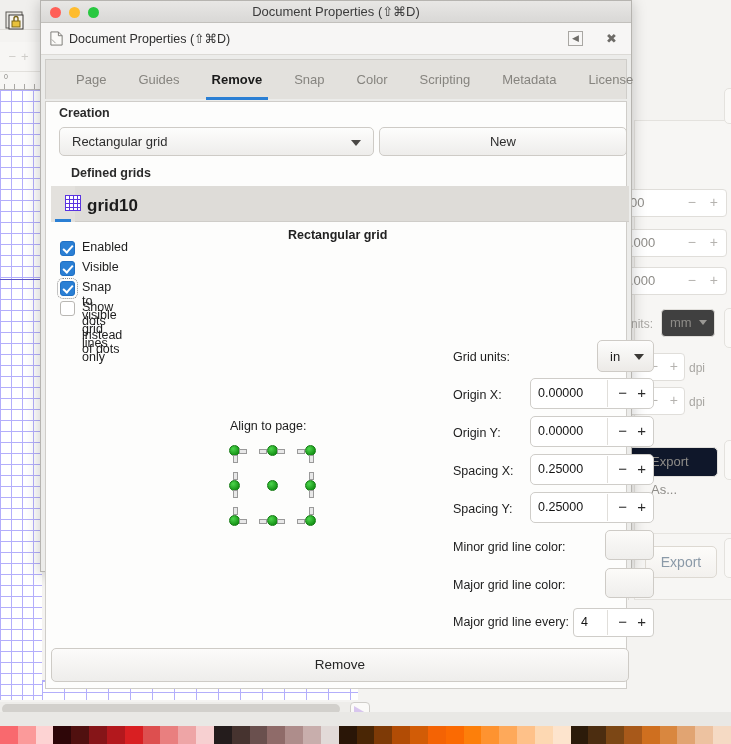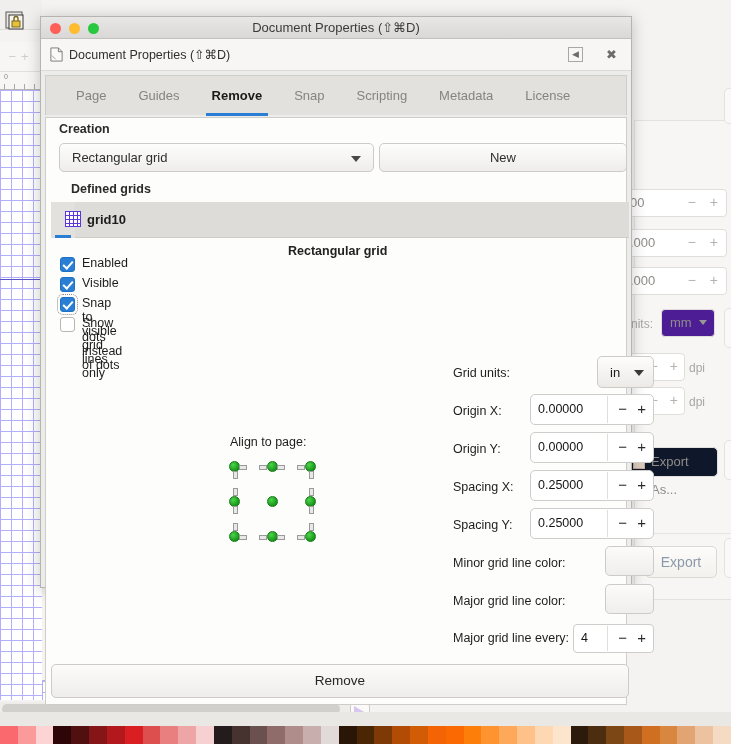--- a/index.html
+++ b/index.html
@@ -100,21 +100,21 @@
   .rp-field {
     position: absolute; height: 28px; border: 1px solid #e0dedA;
     border-radius: 4px; background: #fff; color: #8e8c88; font-size: 13px;
   }
   .rp-field .val { position: absolute; left: 4px; top: 5px; }
   .rp-field .minus { position: absolute; right: 30px; top: 4px; color: #b5b3af; font-size: 14px; }
   .rp-field .plus  { position: absolute; right: 8px; top: 4px; color: #b5b3af; font-size: 14px; }
   .rp-label { position: absolute; font-size: 12px; color: #a8a6a2; }
   .rp-unit-sel {
     position: absolute; height: 28px; border: 1px solid #e0dedA;
-    border-radius: 4px; background: #4c1d95; color: #8e8c88;
+    border-radius: 4px; background: #404040; color: #8e8c88;
     font-size: 13px; line-height: 26px; padding-left: 8px;
   }
   .rp-unit-sel .car { position: absolute; right: 7px; top: 10px;
     border-left: 4px solid transparent; border-right: 4px solid transparent;
     border-top: 5px solid #9a9894; }
   .rp-export-as {
     position: absolute; left: 628px; top: 447px; width: 90px; height: 30px;
     border: 1px solid #e2e0dc; border-radius: 5px; background: #0f172a;
     color: #8e8c88; font-size: 13px; line-height: 28px; padding-left: 22px;
   }
@@ -140,21 +140,21 @@
     display: flex;
   }
   .palette .sw { height: 18px; flex: 1 1 auto; }
   .palette-bg {
     position: absolute; left: 0; top: 712px; width: 731px; height: 14px;
     background: #e9e8e5;
   }
 
   
   .dialog {
-    position: absolute; left: 40px; top: 16px; width: 592px; height: 572px;
+    position: absolute; left: 40px; top: 0; width: 592px; height: 572px;
     background: #ececea;
     border: 1px solid #b6b4b0;
     box-shadow: 0 2px 14px rgba(0,0,0,.22);
   }
   .titlebar {
     position: relative; height: 22px;
     background: linear-gradient(#e8e7e5,#d9d8d6);
     border-bottom: 1px solid #c2c0bc;
   }
   .tl { position: absolute; top: 6px; width: 11px; height: 11px; border-radius: 50%; }
@@ -239,21 +239,21 @@
   .grid-icon {
     position: absolute; left: 14px; top: 9px; width: 16px; height: 16px;
     background:
       repeating-linear-gradient(to right, #5a35e0 0 1px, transparent 1px 4px),
       repeating-linear-gradient(to bottom, #5a35e0 0 1px, transparent 1px 4px),
       #fff;
     border-right: 1px solid #5a35e0; border-bottom: 1px solid #5a35e0;
   }
   .grid-tab-label {
     position: absolute; left: 36px; top: 10px;
-    font-size: 13px; font-weight: bold; color: #1c1c1c;
+    font-size: 17px; font-weight: bold; color: #1c1c1c;
   }
 
   .rect-grid-title {
     position: absolute; left: 242px; top: 126px;
     font-size: 12.5px; font-weight: bold; color: #222;
   }
 
   
   .cbrow { position: absolute; left: 14px; height: 20px; }
   .cbox {
@@ -505,20 +505,21 @@
       <span class="sub-title">Document Properties (⇧⌘D)</span>
       <span class="sub-btn collapse">◀</span>
       <span class="sub-btn close">✖</span>
     </div>
 
     <div class="tabs" id="tabs">
         <div class="tab">Page</div>
         <div class="tab">Guides</div>
         <div class="tab active">Remove</div>
         <div class="tab">Snap</div>
+        <div class="tab">Color</div>
         <div class="tab">Scripting</div>
         <div class="tab">Metadata</div>
         <div class="tab">License</div>
       </div>
 
     <div class="panel">
 
       <span class="section-label" style="left:13px; top:4px;">Creation</span>
 
       <div class="creation-select">

